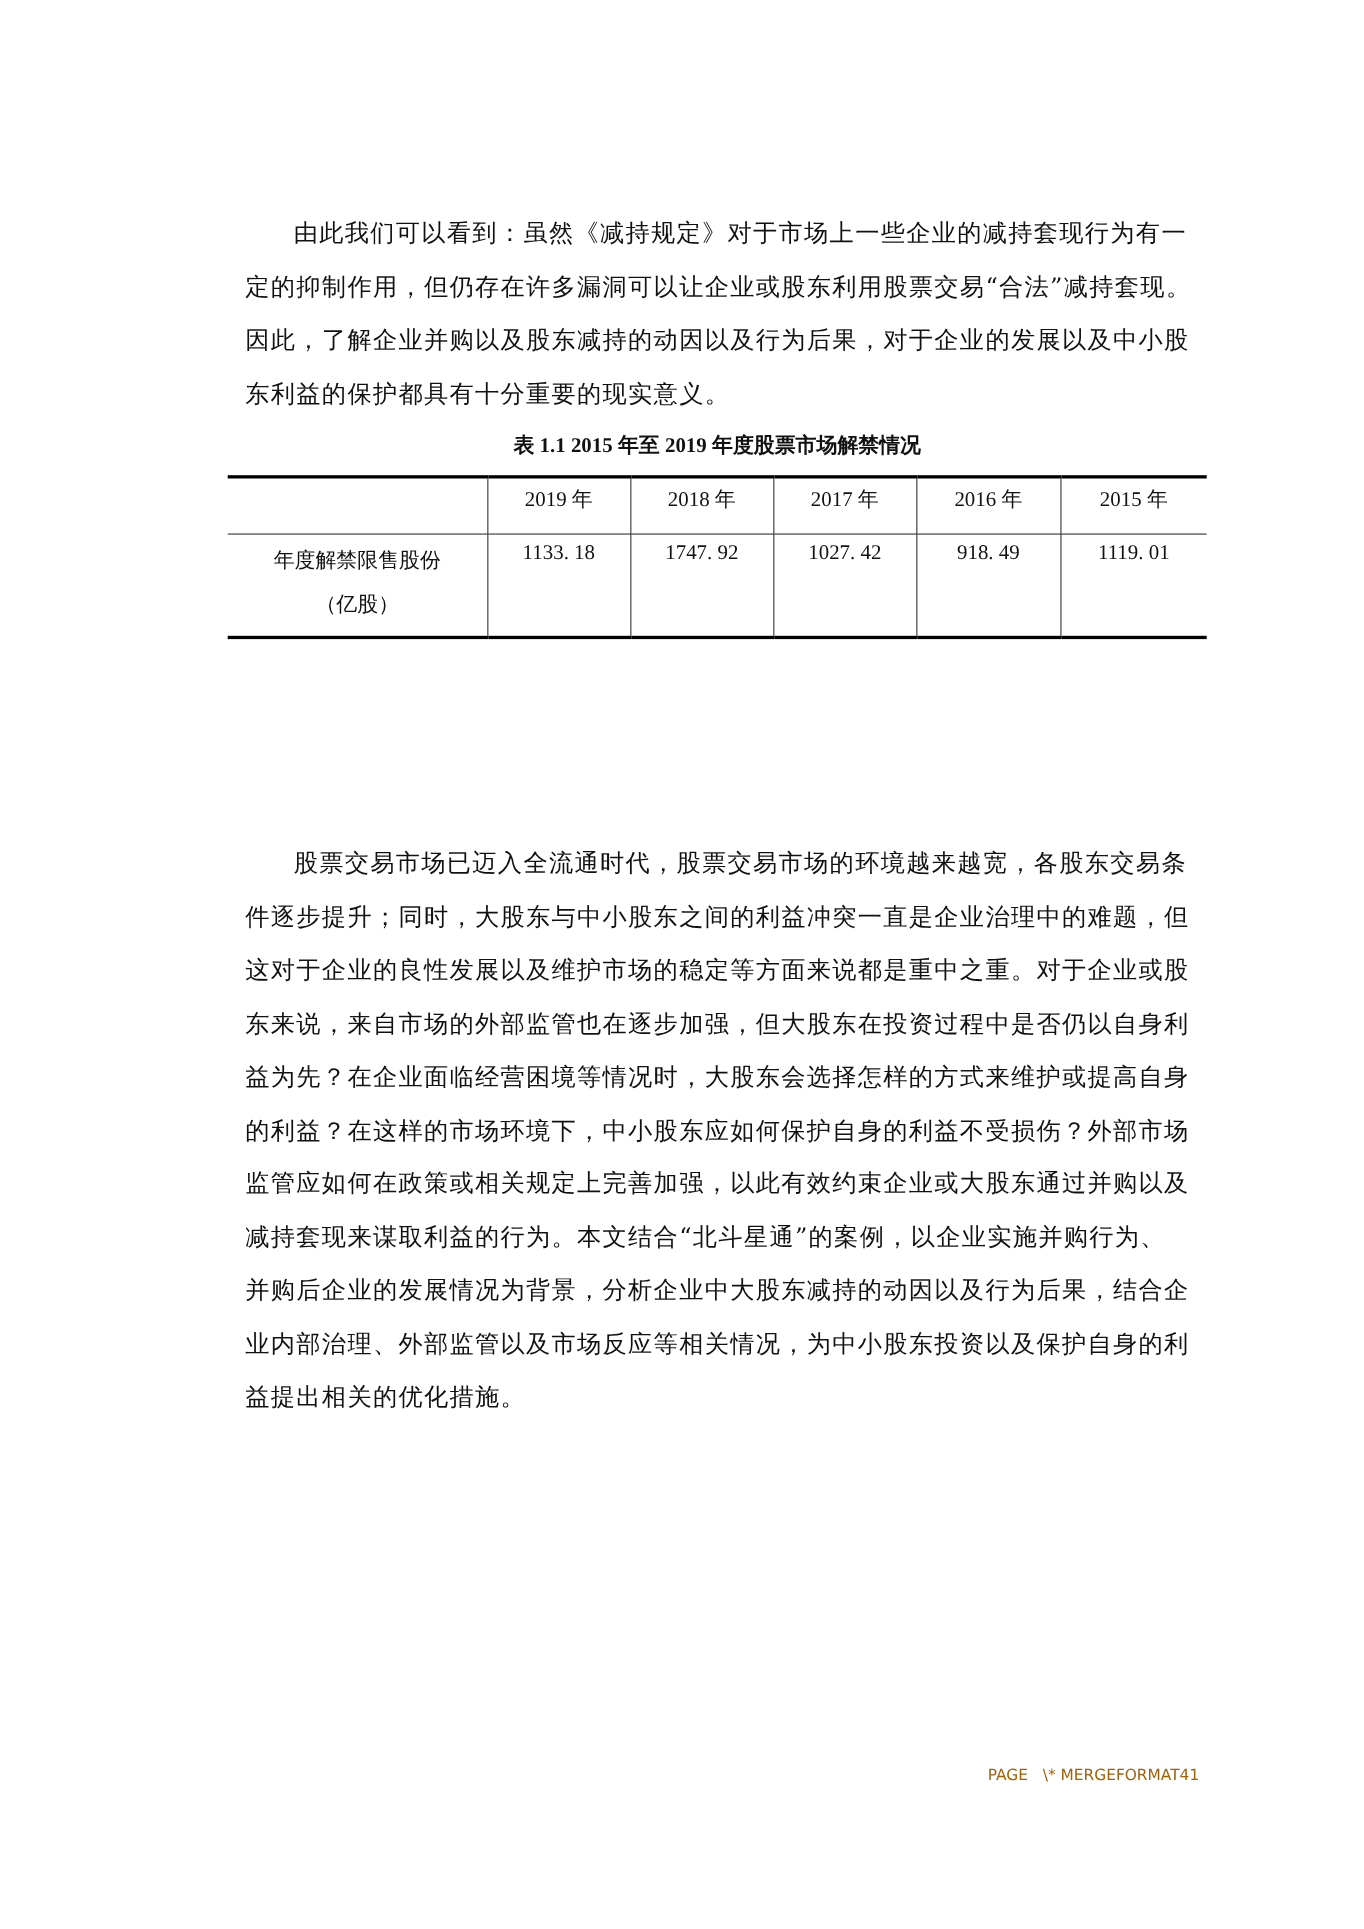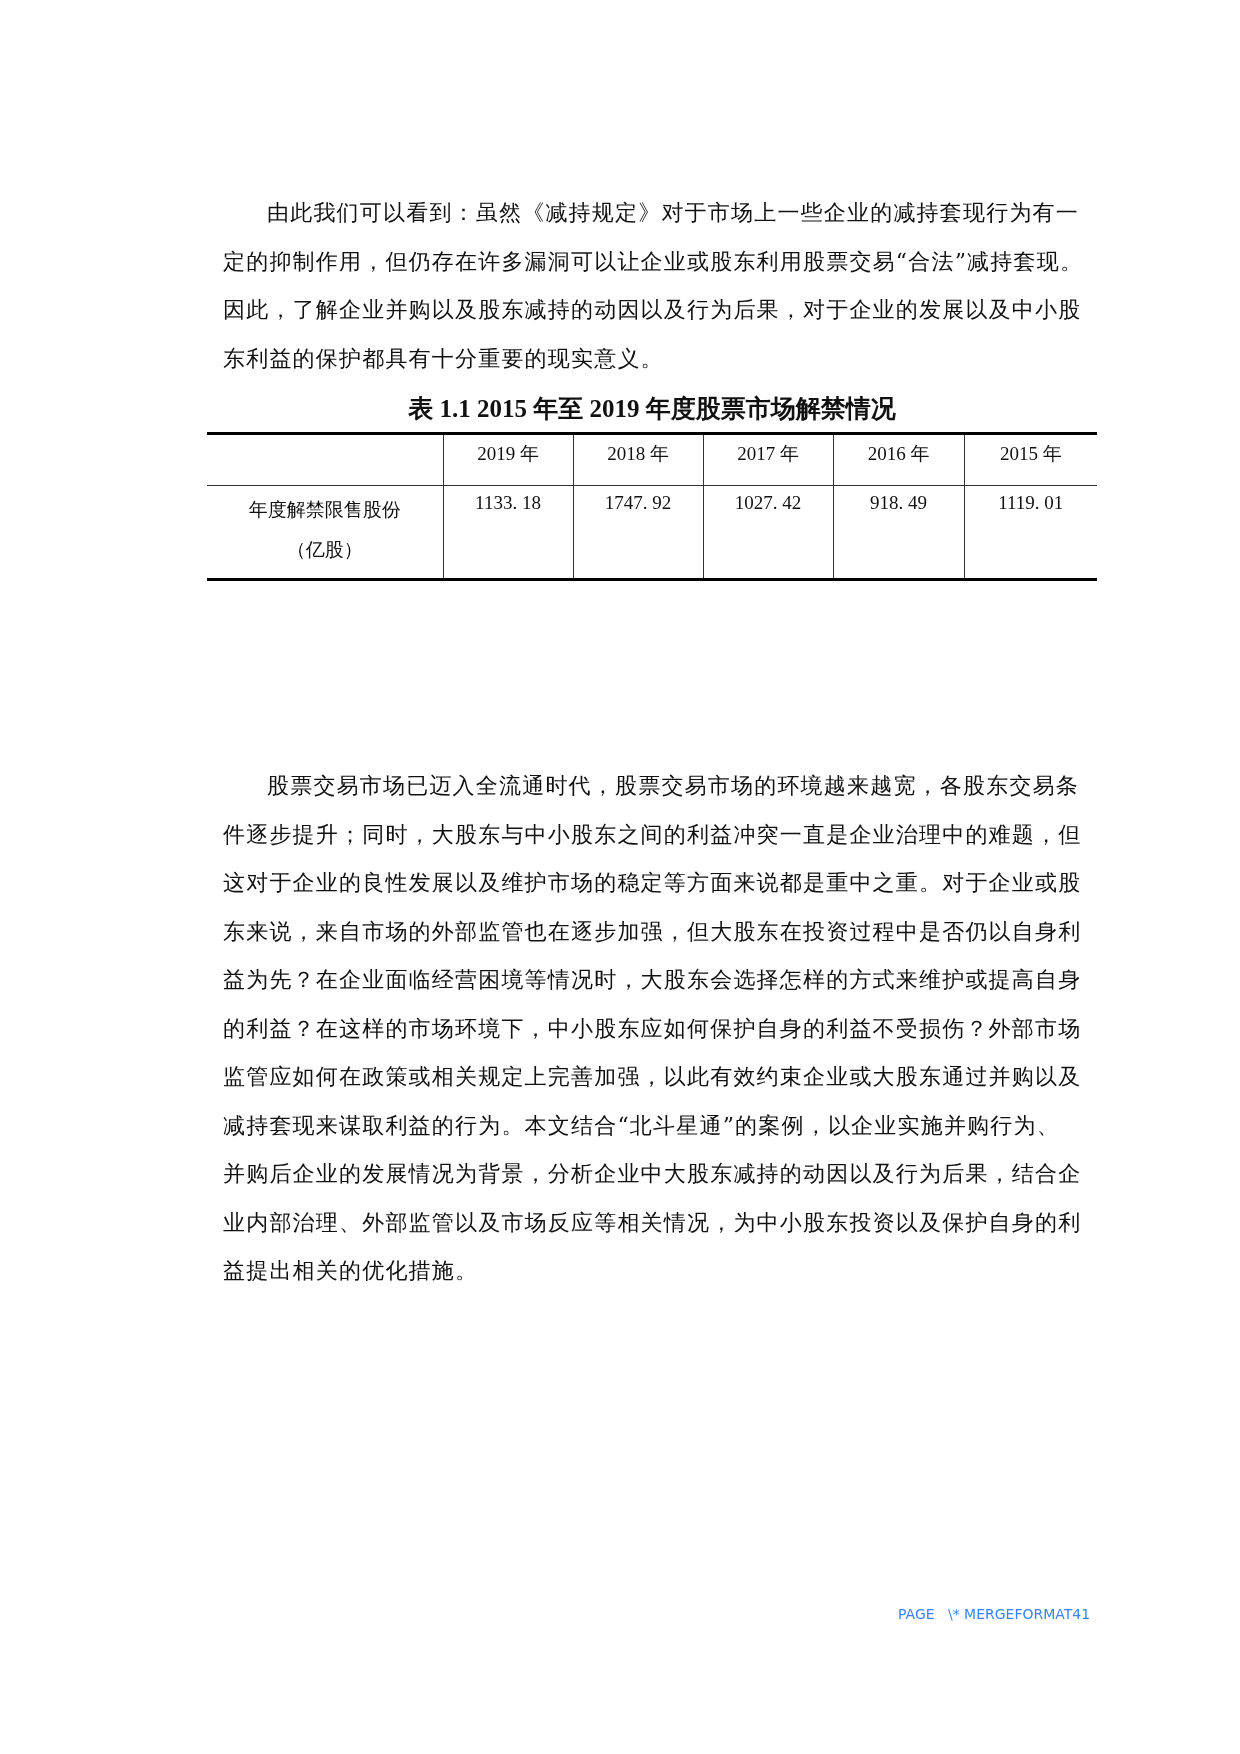--- a/index.html
+++ b/index.html
@@ -5,33 +5,33 @@
   html, body { margin:0; padding:0; background:#ffffff; }
   body { width:1240px; height:1754px; position:relative; overflow:hidden;
          font-family:"DejaVu Serif","Liberation Serif",serif; color:#111; }
   .para { position:absolute; left:207px; width:890px; font-size:22px;
           line-height:48.5px; letter-spacing:1.2px; text-align:justify; margin:0; }
   .para .line { display:block; white-space:nowrap; overflow:visible;margin-left:16px; }
   .para .line.indent { padding-left:44px; }
   #p1 { top:189px; }
   #p2 { top:762px; }
   .caption { position:absolute; top:392px; left:207px; width:890px; text-align:center;
-             font-family:"Liberation Serif","DejaVu Serif",serif; font-weight:bold; font-size:25px; }
+             font-family:"Liberation Serif","DejaVu Serif",serif; font-weight:bold; font-size:19px; }
   table.data { position:absolute; left:207px; top:432px; width:890px; border-collapse:collapse;
                font-family:"Liberation Serif","DejaVu Serif",serif; font-size:19px; table-layout:fixed; }
   table.data th, table.data td { border-left:1px solid #333; border-right:1px solid #333; vertical-align:top;
                text-align:center; font-weight:normal; padding:6px 2px 0 2px; }
   table.data tr:first-child th { border-top:3px solid #000; height:44px; border-bottom:1px solid #333; }
   table.data tbody td { border-bottom:1px solid #333; height:86px; }
   table.data tbody tr:last-child td { border-bottom:3px solid #000; }
   table.data th:first-child, table.data td:first-child { border-left:none; }
   table.data th:last-child, table.data td:last-child { border-right:none; }
   .rowlabel { line-height:46px; margin-top:-6px; font-family:"DejaVu Serif",serif; font-size:19px; }
   .footer { position:absolute; top:1606px; left:898px; font-family:"DejaVu Sans","Liberation Sans",sans-serif;
-            font-size:14px; color:#3b82f6; white-space:pre; }
+            font-size:14px; color:#a16207; white-space:pre; }
 </style>
 </head>
 <body>
 
 <div class="para" id="p1">
   <span class="line indent">由此我们可以看到：虽然《减持规定》对于市场上一些企业的减持套现行为有一</span>
   <span class="line">定的抑制作用，但仍存在许多漏洞可以让企业或股东利用股票交易“合法”减持套现。</span>
   <span class="line">因此，了解企业并购以及股东减持的动因以及行为后果，对于企业的发展以及中小股</span>
   <span class="line">东利益的保护都具有十分重要的现实意义。</span>
 </div>

